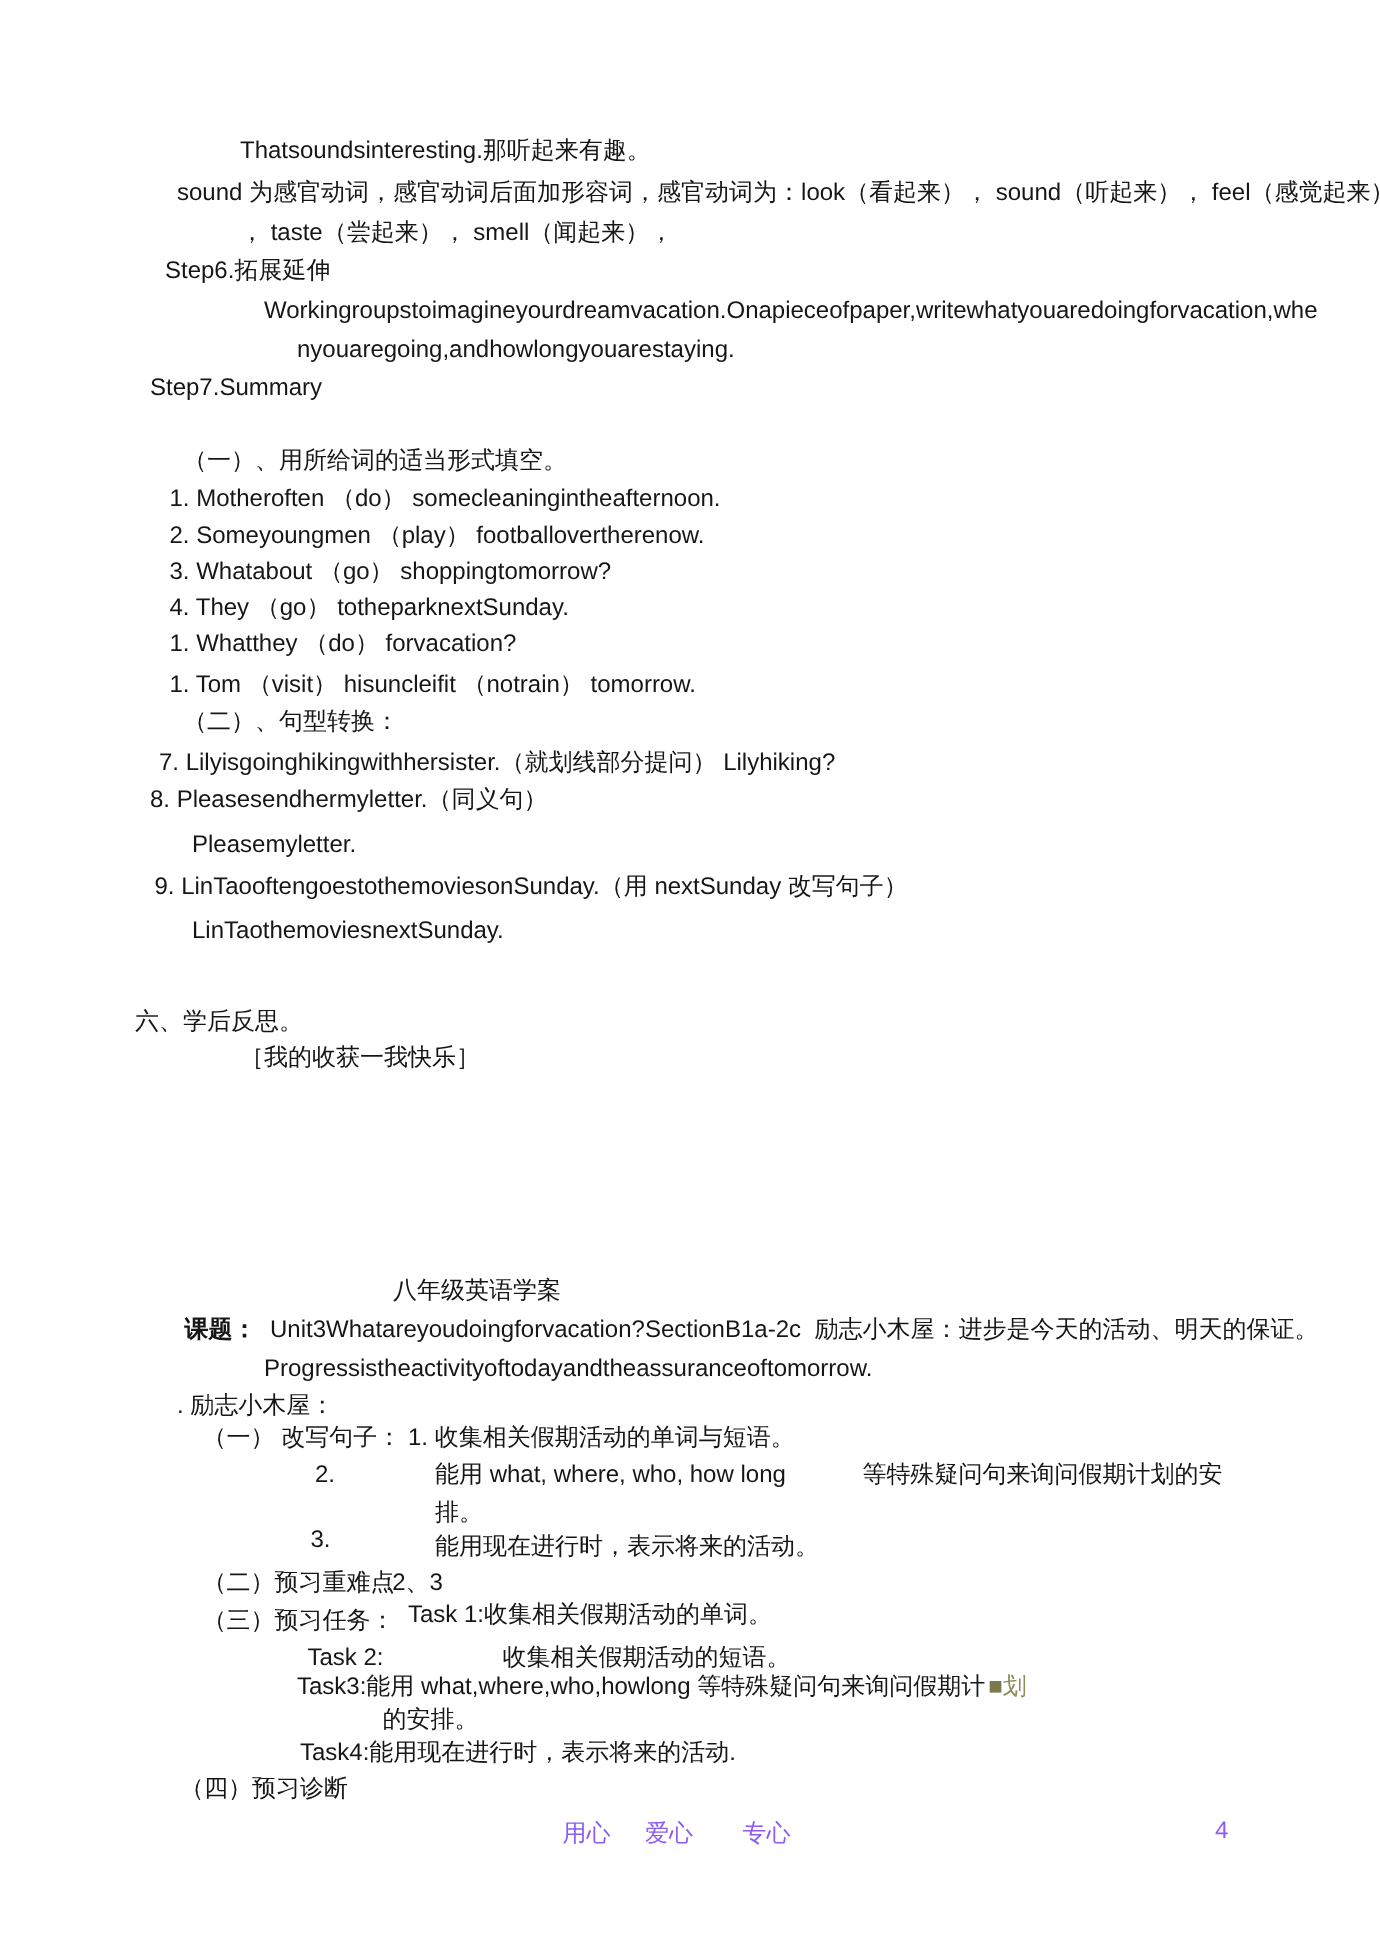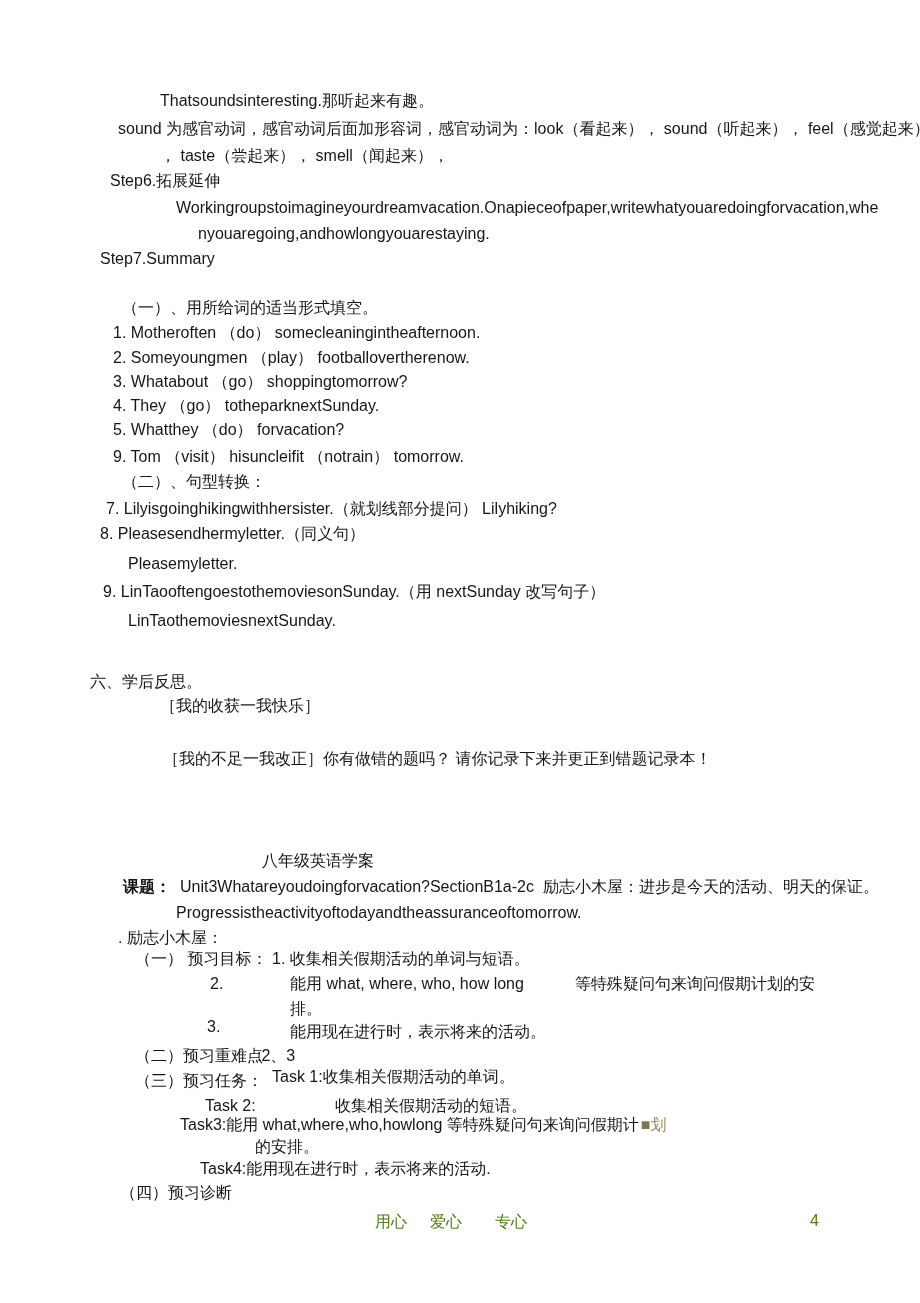--- a/index.html
+++ b/index.html
@@ -11,81 +11,80 @@
     font-size:16px;
     color:#161616;
     overflow:hidden;
   }
   .ln{position:absolute;white-space:nowrap;line-height:22px;}
   .b{font-weight:bold;}
   .sp{margin-left:9px;}
   .u{text-decoration:underline;text-underline-offset:3px;white-space:pre;}
   .olive-square{color:#7c7a4d;margin-left:2px;}
   .olive{color:#8e8c5a;}
-  .footer-item{position:absolute;color:#4d7c0f;}
+  .footer-item{position:absolute;color:#8b5cf6;}
 </style>
 </head>
 <body>
 
 <div id="page">
 
   <div class="ln" style="left:160px;top:90px">Thatsoundsinteresting.那听起来有趣。</div>
   <div class="ln" style="left:118px;top:118px">sound 为感官动词，感官动词后面加形容词，感官动词为：look（看起来）， sound（听起来）， feel（感觉起来）</div>
   <div class="ln" style="left:160px;top:145px">， taste（尝起来）， smell（闻起来），</div>
   <div class="ln" style="left:110px;top:170px">Step6.拓展延伸</div>
   <div class="ln" style="left:176px;top:197px">Workingroupstoimagineyourdreamvacation.Onapieceofpaper,writewhatyouaredoingforvacation,whe</div>
   <div class="ln" style="left:198px;top:223px">nyouaregoing,andhowlongyouarestaying.</div>
   <div class="ln" style="left:100px;top:248px">Step7.Summary</div>
 
   <div class="ln" style="left:122px;top:297px">（一）、用所给词的适当形式填空。</div>
   <div class="ln" style="left:113px;top:322px">1. Motheroften （do） somecleaningintheafternoon.</div>
   <div class="ln" style="left:113px;top:347px">2. Someyoungmen （play） footballovertherenow.</div>
   <div class="ln" style="left:113px;top:371px">3. Whatabout （go） shoppingtomorrow?</div>
   <div class="ln" style="left:113px;top:395px">4. They （go） totheparknextSunday.</div>
-  <div class="ln" style="left:113px;top:419px">5. Whatthey （do） forvacation?</div>
-  <div class="ln" style="left:113px;top:446px">9. Tom （visit） hisuncleifit （notrain） tomorrow.</div>
+  <div class="ln" style="left:113px;top:419px">1. Whatthey （do） forvacation?</div>
+  <div class="ln" style="left:113px;top:446px">1. Tom （visit） hisuncleifit （notrain） tomorrow.</div>
   <div class="ln" style="left:122px;top:471px">（二）、句型转换：</div>
   <div class="ln" style="left:106px;top:498px">7. Lilyisgoinghikingwithhersister.（就划线部分提问） Lilyhiking?</div>
   <div class="ln" style="left:100px;top:523px">8. Pleasesendhermyletter.（同义句）</div>
   <div class="ln" style="left:128px;top:553px">Pleasemyletter.</div>
   <div class="ln" style="left:103px;top:581px">9. LinTaooftengoestothemoviesonSunday.（用 nextSunday 改写句子）</div>
   <div class="ln" style="left:128px;top:610px">LinTaothemoviesnextSunday.</div>
 
   <div class="ln" style="left:90px;top:671px">六、学后反思。</div>
   <div class="ln" style="left:160px;top:695px">［我的收获一我快乐］</div>
-  <div class="ln" style="left:163px;top:748px">［我的不足一我改正］你有做错的题吗？ 请你记录下来并更正到错题记录本！</div>
 
   <div class="ln" style="left:262px;top:850px">八年级英语学案</div>
   <div class="ln" style="left:123px;top:876px">
     <span class="b">课题：</span><span class="sp">Unit3Whatareyoudoingforvacation?SectionB1a-2c</span><span class="sp">励志小木屋：进步是今天的活动、明天的保证。</span>
   </div>
   <div class="ln" style="left:176px;top:902px">Progressistheactivityoftodayandtheassuranceoftomorrow.</div>
   <div class="ln" style="left:118px;top:927px">. 励志小木屋：</div>
 
-  <div class="ln" style="left:135px;top:948px">（一） 预习目标：</div>
+  <div class="ln" style="left:135px;top:948px">（一） 改写句子：</div>
   <div class="ln" style="left:272px;top:948px">1. 收集相关假期活动的单词与短语。</div>
 
   <div class="ln" style="left:210px;top:973px">2.</div>
   <div class="ln" style="left:290px;top:973px">能用 what, where, who, how long</div>
   <div class="ln" style="left:575px;top:973px">等特殊疑问句来询问假期计划的安</div>
   <div class="ln" style="left:290px;top:998px">排。</div>
 
   <div class="ln" style="left:207px;top:1016px">3.</div>
   <div class="ln" style="left:290px;top:1021px">能用现在进行时，表示将来的活动。</div>
 
   <div class="ln" style="left:135px;top:1045px">（二）预习重难点</div>
   <div class="ln" style="left:257px;top:1045px">:2、3</div>
 
   <div class="ln" style="left:135px;top:1070px">（三）预习任务：</div>
   <div class="ln" style="left:272px;top:1066px">Task 1:收集相关假期活动的单词。</div>
 
   <div class="ln" style="left:205px;top:1095px">Task 2:</div>
   <div class="ln" style="left:335px;top:1095px">收集相关假期活动的短语。</div>
 
-  <div class="ln" style="left:180px;top:1114px">
+  <div class="ln" style="left:198px;top:1114px">
     <span>Task3:能用 what,where,who,howlong 等特殊疑问句来询问假期计</span><span class="olive-square">■</span><span class="olive">划</span>
   </div>
   <div class="ln" style="left:255px;top:1136px">的安排。</div>
 
   <div class="ln" style="left:200px;top:1158px">Task4:能用现在进行时，表示将来的活动.</div>
   <div class="ln" style="left:120px;top:1182px">（四）预习诊断</div>
 
   <span class="footer-item" style="left:375px;top:1212px">用心</span>
   <span class="footer-item" style="left:430px;top:1212px">爱心</span>
   <span class="footer-item" style="left:495px;top:1212px">专心</span>

